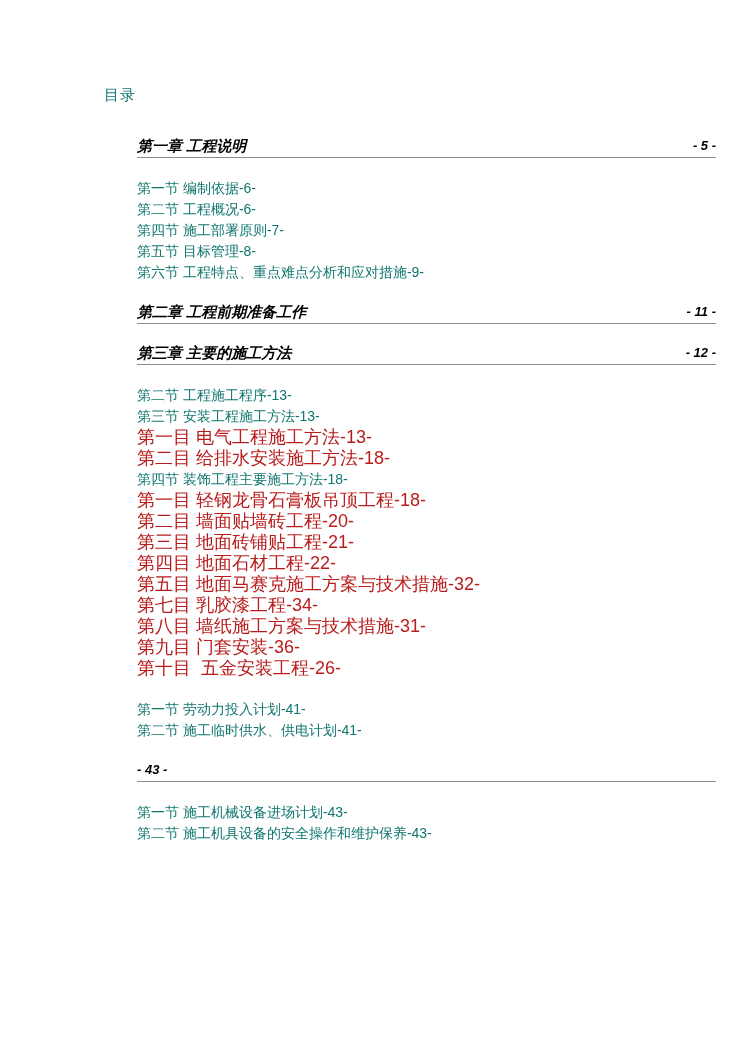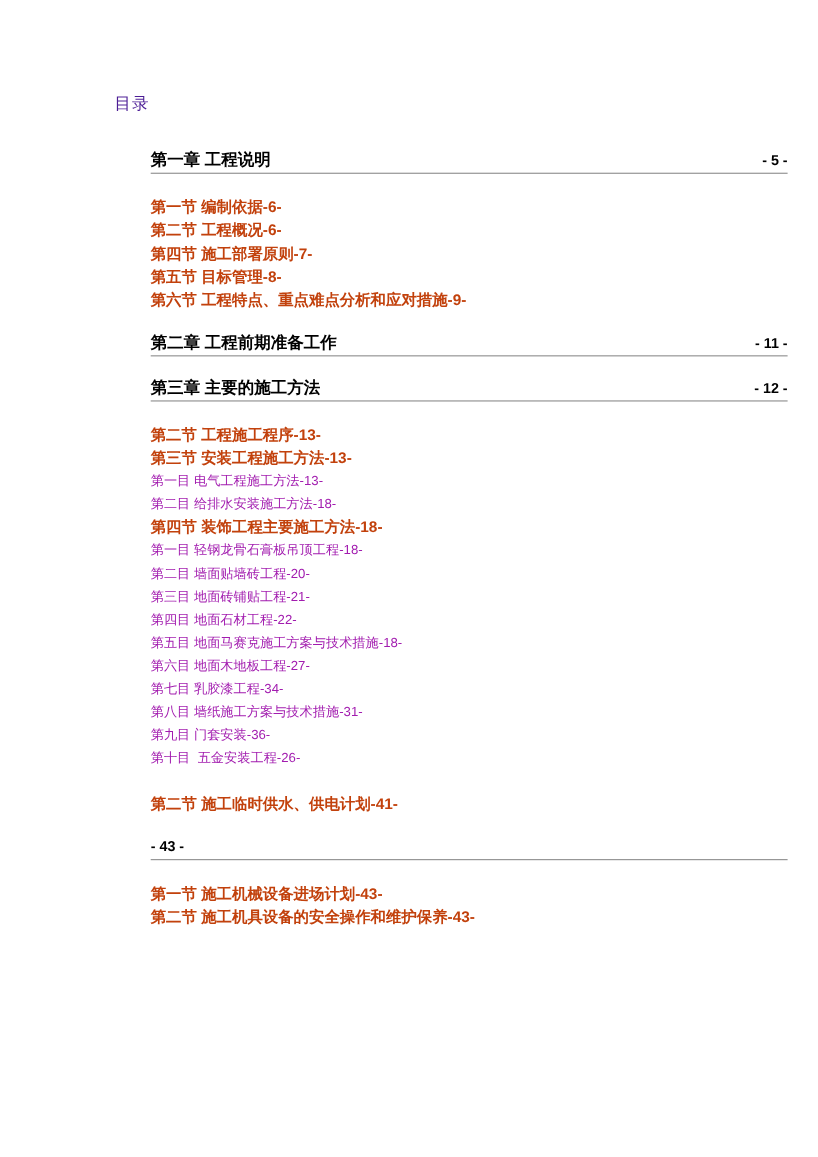--- a/index.html
+++ b/index.html
@@ -19,21 +19,21 @@
     width: 744px;
     height: 1052px;
     background: #ffffff;
     padding: 85px 28px 0 104px;
   }
   .doc-title {
     margin: 0;
     font-size: 15px;
     font-weight: 400;
     line-height: 19px;
-    color: #4c1d95;
+    color: #0f766e;
     letter-spacing: 1px;
   }
   .toc {
     margin-left: 33px;
     width: 579px;
   }
   .toc-group {
     margin-top: 20px;
   }
   .toc-group:first-child {
@@ -44,42 +44,43 @@
     justify-content: space-between;
     align-items: flex-end;
     border-bottom: 1px solid #8c8c8c;
     padding-bottom: 2px;
     margin-bottom: 20px;
     font-size: 15px;
     font-weight: bold;
     line-height: 18px;
     color: #000000;
     white-space: pre;
+    font-style: italic;
   }
   .chapter-label {
     white-space: pre;
   }
   .chapter-page {
     font-size: 13px;
     font-weight: bold;
     white-space: pre;
     color: #000000;
   }
   .row-section {
     font-size: 14px;
-    font-weight: bold;
+    font-weight: normal;
     line-height: 21px;
-    color: #c2410c;
+    color: #0f766e;
     white-space: pre-wrap;
   }
   .row-item {
-    font-size: 12px;
+    font-size: 18px;
     font-weight: 400;
     line-height: 21px;
-    color: #a21caf;
+    color: #b91c1c;
     white-space: pre-wrap;
   }
 </style>
 </head>
 <body>
 
 <div class="page">
   <h1 class="doc-title">目录</h1>
   <div class="toc" id="toc-root">
       <div class="toc-group">
@@ -97,28 +98,28 @@
         <div class="row-chapter"><span class="chapter-label">第三章 主要的施工方法</span><span class="chapter-page">- 12 -</span></div>
         <div class="row-section">第二节 工程施工程序-13-</div>
         <div class="row-section">第三节 安装工程施工方法-13-</div>
         <div class="row-item">第一目 电气工程施工方法-13-</div>
         <div class="row-item">第二目 给排水安装施工方法-18-</div>
         <div class="row-section">第四节 装饰工程主要施工方法-18-</div>
         <div class="row-item">第一目 轻钢龙骨石膏板吊顶工程-18-</div>
         <div class="row-item">第二目 墙面贴墙砖工程-20-</div>
         <div class="row-item">第三目 地面砖铺贴工程-21-</div>
         <div class="row-item">第四目 地面石材工程-22-</div>
-        <div class="row-item">第五目 地面马赛克施工方案与技术措施-18-</div>
-        <div class="row-item">第六目 地面木地板工程-27-</div>
+        <div class="row-item">第五目 地面马赛克施工方案与技术措施-32-</div>
         <div class="row-item">第七目 乳胶漆工程-34-</div>
         <div class="row-item">第八目 墙纸施工方案与技术措施-31-</div>
         <div class="row-item">第九目 门套安装-36-</div>
         <div class="row-item">第十目  五金安装工程-26-</div>
       </div>
       <div class="toc-group">
+        <div class="row-section">第一节 劳动力投入计划-41-</div>
         <div class="row-section">第二节 施工临时供水、供电计划-41-</div>
       </div>
       <div class="toc-group">
         <div class="row-chapter"><span class="chapter-page">- 43 -</span></div>
         <div class="row-section">第一节 施工机械设备进场计划-43-</div>
         <div class="row-section">第二节 施工机具设备的安全操作和维护保养-43-</div>
       </div>
     </div>
 </div>
 

